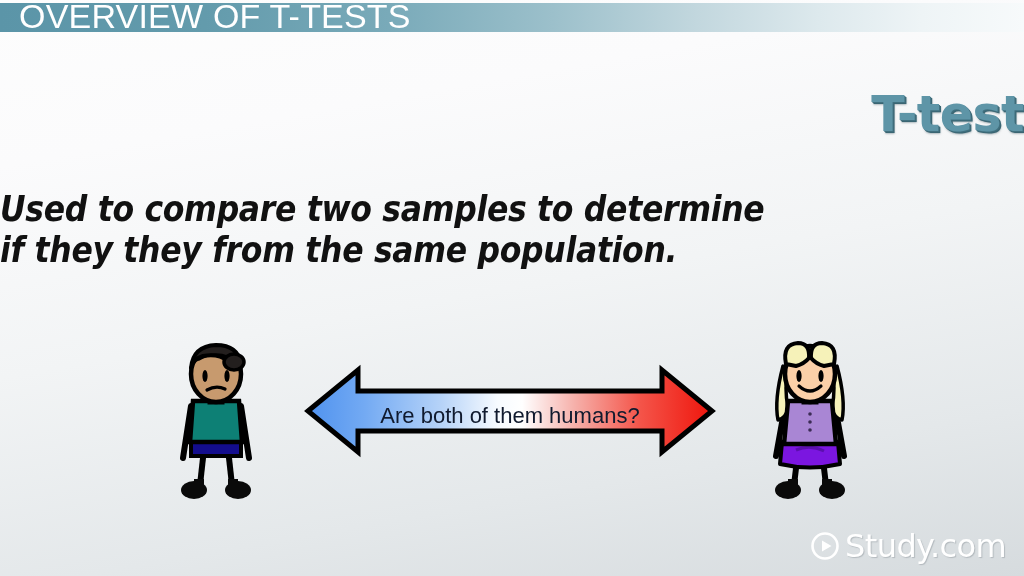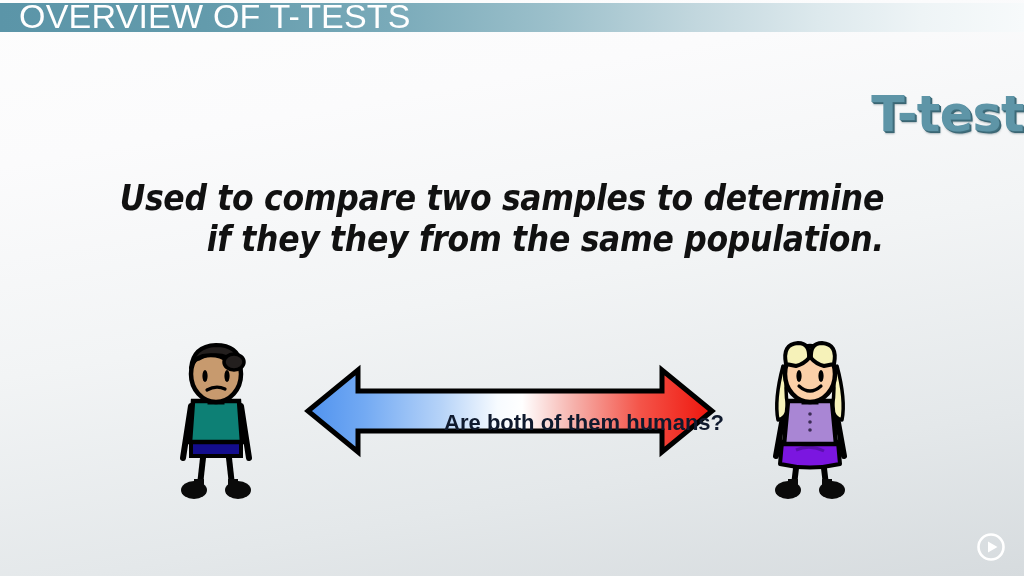--- a/index.html
+++ b/index.html
@@ -67,23 +67,23 @@
     text-shadow:
        1px 1px 0 #41707f,
        2px 2px 0 #3a6673,
        2px 3px 2px rgba(40,70,80,0.35);
   }
 
   
   #body-copy {
     position: absolute;
     left: 0;
-    top: 178px;
+    top: 189px;
     width: 884px;
-    text-align: right;
+    text-align: left;
     font-family: "DejaVu Sans Condensed", "Liberation Sans Narrow", "Liberation Sans", sans-serif;
     font-size: 35px;
     font-weight: bold;
     font-style: italic;
     color: #111111;
     line-height: 41px;
     letter-spacing: -0.3px;
   }
   #body-copy .line { display: block; }
 
@@ -91,28 +91,28 @@
   #arrow-wrap {
     position: absolute;
     left: 296px;
     top: 360px;
     width: 428px;
     height: 102px;
   }
   #arrow-label {
     position: absolute;
     left: 0;
-    top: 12px;
+    top: 5px;
     width: 428px;
     height: 102px;
     line-height: 102px;
-    text-align: right;
+    text-align: center;
     font-family: "Liberation Sans", sans-serif;
     font-size: 22px;
-    font-weight: 700;
+    font-weight: 400;
     color: #101a2e;
     white-space: nowrap;
     pointer-events: none;
   }
 
   
   .figure {
     position: absolute;
   }
   #figure-left  { left: 158px; top: 338px; width: 116px; height: 172px; }
@@ -242,15 +242,16 @@
 
       <path d="M47 48 Q58 58 69 48" stroke="#000" stroke-width="3.2" fill="none" stroke-linecap="round"></path>
     </svg>
   </div>
 
   <div id="watermark">
     <svg width="30" height="30" viewBox="0 0 30 30">
       <circle cx="15" cy="15" r="12.5" fill="none" stroke="#ffffff" stroke-width="2.6"></circle>
       <polygon points="12,9.5 21.5,15 12,20.5" fill="#ffffff"></polygon>
     </svg>
+    <span id="watermark-text">Study.com</span>
   </div>
 
 </div>
 
 </body></html>

